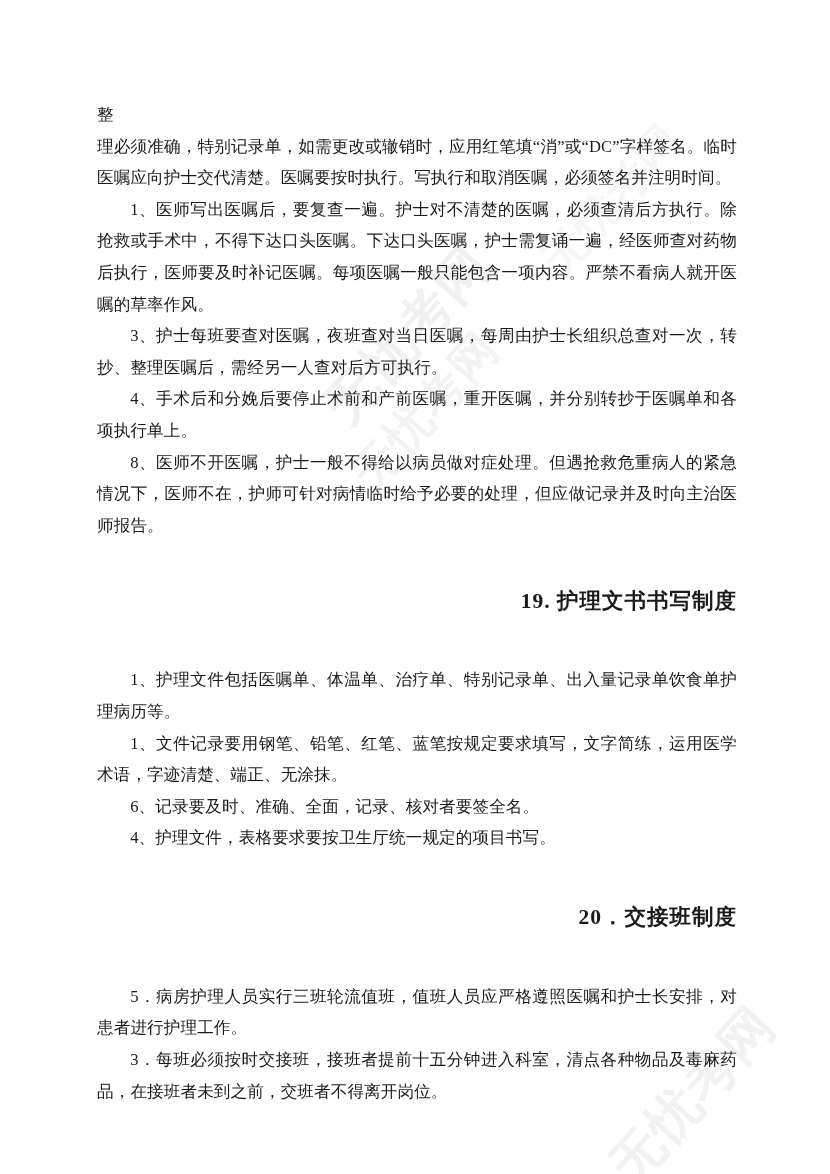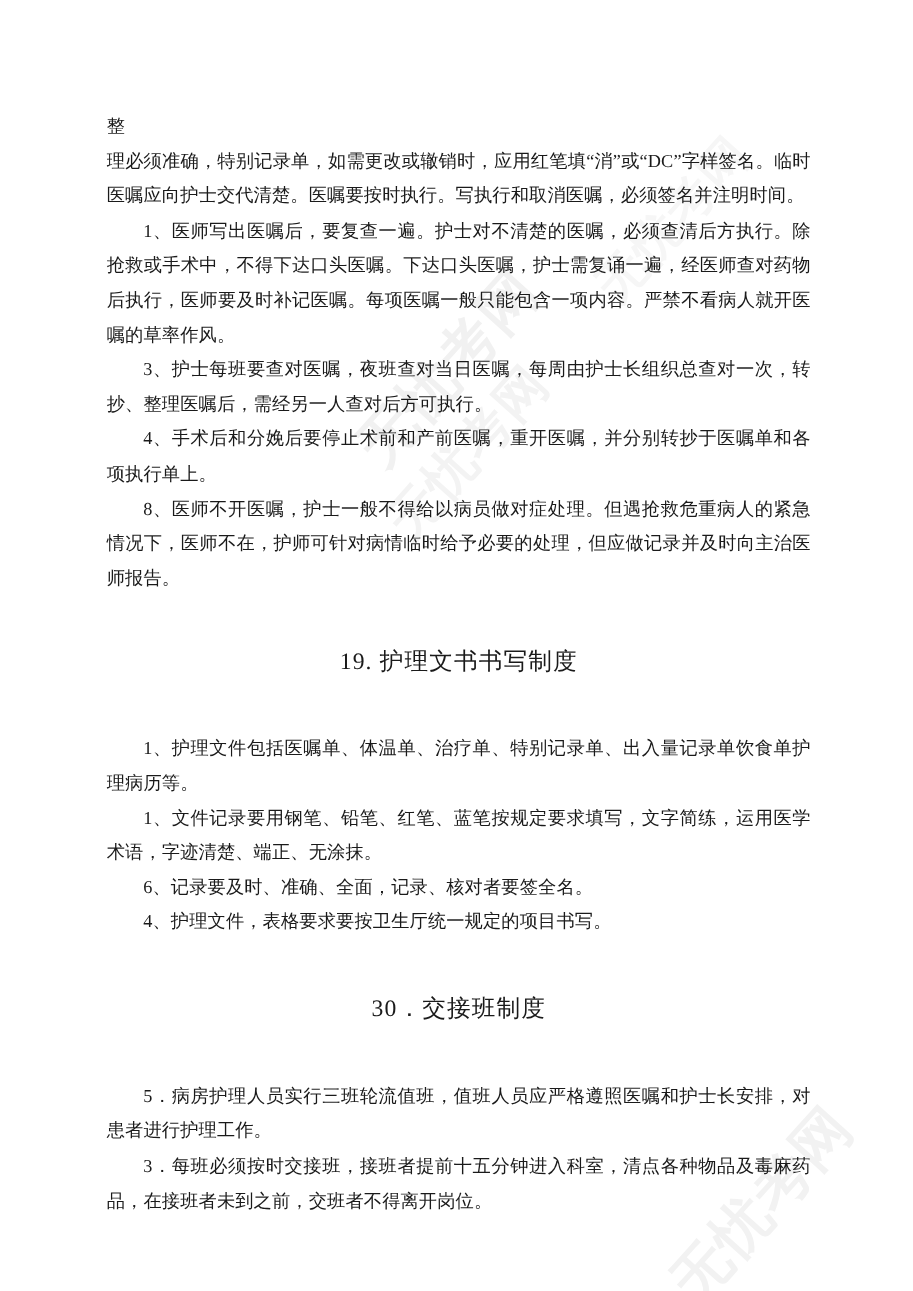--- a/index.html
+++ b/index.html
@@ -83,22 +83,22 @@
     text-indent: 2em;
   }
   .para.first {
     margin-top: 0;
   }
 
   .spacer-top { height: 99px; }
 
   .heading {
     margin: 0;
-    text-align: center;
-    font-weight: 400;
+    text-align: right;
+    font-weight: 700;
     font-size: 21.5px;
     line-height: 32px;
     letter-spacing: 1px;
   }
   .gap-before-h19 { height: 44px; }
   .gap-after-h19  { height: 47px; }
   .gap-before-h20 { height: 47px; }
   .gap-after-h20  { height: 48px; }
 </style>
 </head>
@@ -127,20 +127,20 @@
     <div class="gap-before-h19"></div>
     <h2 class="heading">19. 护理文书书写制度</h2>
     <div class="gap-after-h19"></div>
 
     <p class="para indent">1、护理文件包括医嘱单、体温单、治疗单、特别记录单、出入量记录单饮食单护理病历等。</p>
     <p class="para indent">1、文件记录要用钢笔、铅笔、红笔、蓝笔按规定要求填写，文字简练，运用医学术语，字迹清楚、端正、无涂抹。</p>
     <p class="para indent">6、记录要及时、准确、全面，记录、核对者要签全名。</p>
     <p class="para indent">4、护理文件，表格要求要按卫生厅统一规定的项目书写。</p>
 
     <div class="gap-before-h20"></div>
-    <h2 class="heading">30．交接班制度</h2>
+    <h2 class="heading">20．交接班制度</h2>
     <div class="gap-after-h20"></div>
 
     <p class="para indent">5．病房护理人员实行三班轮流值班，值班人员应严格遵照医嘱和护士长安排，对患者进行护理工作。</p>
     <p class="para indent">3．每班必须按时交接班，接班者提前十五分钟进入科室，清点各种物品及毒麻药品，在接班者未到之前，交班者不得离开岗位。</p>
 
   </div>
 </div>
 
 </body></html>

